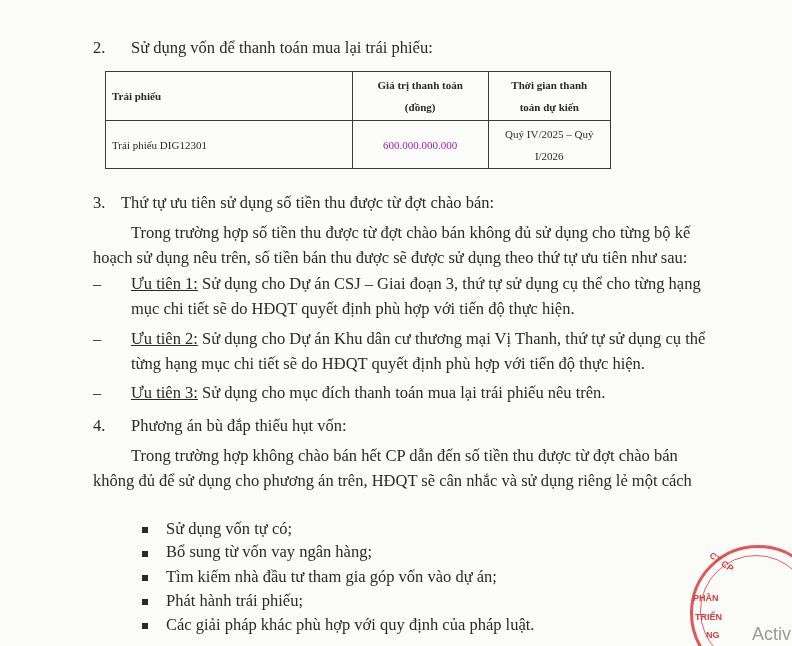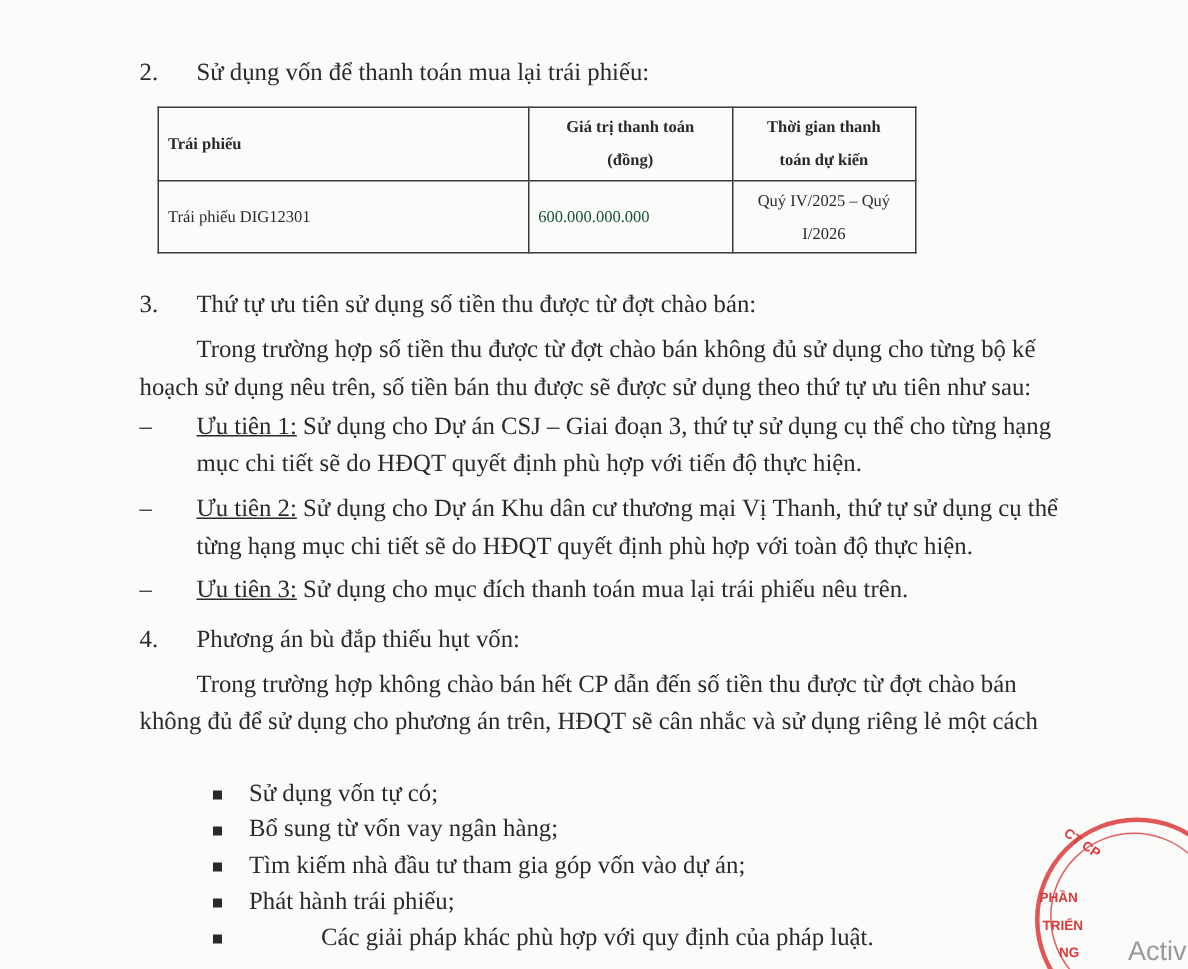--- a/index.html
+++ b/index.html
@@ -16,21 +16,21 @@
   table.bonds {
     position: absolute; left: 105px; top: 71px; width: 506px;
     border-collapse: collapse; font-size: 11px;
   }
   table.bonds td, table.bonds th { border: 1px solid #3a3a3a; padding: 0 6px; }
   table.bonds th { font-weight: bold; height: 48px; line-height: 22px; }
   table.bonds td { height: 47px; line-height: 22px; }
   .col1 { width: 312px; text-align: left; }
   .col2 { width: 143px; text-align: center; }
   .col3 { width: 140px; text-align: center; font-family: Liberation Serif, serif; }
-  td.col2 { text-align: left; color: #14532d; }
+  td.col2 { text-align: center; color: #a21caf; }
   .ul { text-decoration: underline; }
   .bullet { position: absolute; width: 6px; height: 6px; background: #2a2a2a; }
   .stamp {
     position: absolute; left: 690px; top: 545px; width: 130px; height: 130px;
     border-radius: 50%; border: 3px solid #d93a3a; opacity: 0.85;
   }
   .stamp-inner {
     position: absolute; left: 700px; top: 555px; width: 110px; height: 110px;
     border-radius: 50%; border: 1.5px solid #d93a3a; opacity: 0.8;
   }
@@ -63,34 +63,34 @@
       <td class="col2">600.000.000.000</td>
       <td class="col3">
         <div>Quý IV/2025 – Quý</div>
         <div>I/2026</div>
       </td>
     </tr>
   </tbody>
     </table>
 
   <span class="num" style="left:93px;top:193px;">3.</span>
-  <span class="abs" style="left:131px;top:193px;">Thứ tự ưu tiên sử dụng số tiền thu được từ đợt chào bán:</span>
+  <span class="abs" style="left:121px;top:193px;">Thứ tự ưu tiên sử dụng số tiền thu được từ đợt chào bán:</span>
   <span class="abs" style="left:131px;top:223px;">Trong trường hợp số tiền thu được từ đợt chào bán không đủ sử dụng cho từng bộ kế</span>
   <span class="abs" style="left:93px;top:248px;text-align:center;">hoạch sử dụng  nêu trên, số tiền bán thu được sẽ được sử dụng theo thứ tự ưu tiên như sau:</span>
 
   <div>
     <span class="abs" style="left:93px;top:274px;">–</span>
     <span class="abs" style="left:131px;top:274px;"><span class="ul">Ưu tiên 1:</span><span> Sử dụng cho Dự án CSJ – Giai đoạn 3, thứ tự sử dụng cụ thể cho từng hạng</span></span>
     <span class="abs" style="left:131px;top:299px;">mục chi tiết sẽ do HĐQT quyết định phù hợp với tiến độ thực hiện.</span>
   </div>
 
   <div>
     <span class="abs" style="left:93px;top:329px;">–</span>
     <span class="abs" style="left:131px;top:329px;"><span class="ul">Ưu tiên 2:</span><span> Sử dụng cho Dự án Khu dân cư thương mại Vị Thanh, thứ tự sử dụng cụ thể</span></span>
-    <span class="abs" style="left:131px;top:354px;">từng hạng mục chi tiết sẽ do HĐQT quyết định phù hợp với toàn độ thực hiện.</span>
+    <span class="abs" style="left:131px;top:354px;">từng hạng mục chi tiết sẽ do HĐQT quyết định phù hợp với tiến độ thực hiện.</span>
   </div>
 
   <div>
     <span class="abs" style="left:93px;top:383px;">–</span>
     <span class="abs" style="left:131px;top:383px;"><span class="ul">Ưu tiên 3:</span><span> Sử dụng cho mục đích thanh toán mua lại trái phiếu nêu trên.</span></span>
   </div>
 
   <span class="num" style="left:93px;top:416px;">4.</span>
   <span class="abs" style="left:131px;top:416px;">Phương án bù đắp thiếu hụt vốn:</span>
   <span class="abs" style="left:131px;top:446px;">Trong trường hợp không chào bán hết CP dẫn đến số tiền thu được từ đợt chào bán</span>
@@ -108,21 +108,21 @@
     <div>
       <span class="bullet" style="left:142px;top:575px;"></span>
       <span class="abs" style="left:166px;top:567px;">Tìm kiếm nhà đầu tư tham gia góp vốn vào dự án;</span>
     </div>
     <div>
       <span class="bullet" style="left:142px;top:599px;"></span>
       <span class="abs" style="left:166px;top:591px;">Phát hành trái phiếu;</span>
     </div>
     <div>
       <span class="bullet" style="left:142px;top:623px;"></span>
-      <span class="abs" style="left:166px;top:615px;margin-left:48px;">Các giải pháp khác phù hợp với quy định của pháp luật.</span>
+      <span class="abs" style="left:166px;top:615px;">Các giải pháp khác phù hợp với quy định của pháp luật.</span>
     </div>
   </div>
 
   <div class="stamp"></div>
   <div class="stamp-inner"></div>
   <span class="stamp-text" style="left:708px;top:557px;transform:rotate(35deg);">CT CP</span>
   <span class="stamp-text" style="left:693px;top:593px;">PHẦN</span>
   <span class="stamp-text" style="left:695px;top:612px;">TRIỂN</span>
   <span class="stamp-text" style="left:706px;top:630px;">NG</span>
 

